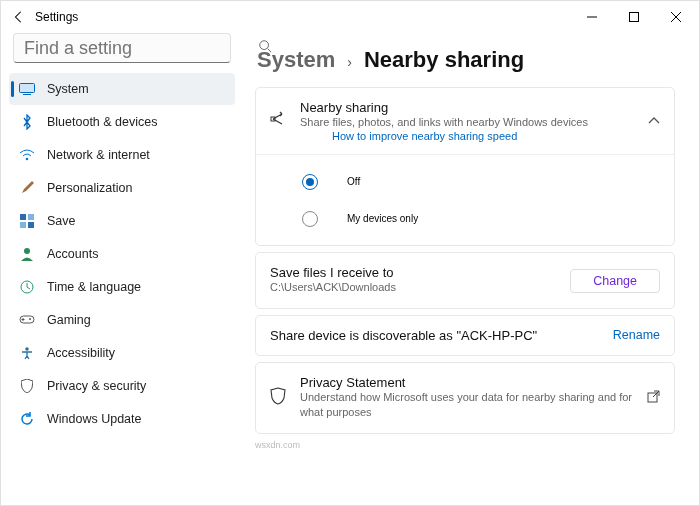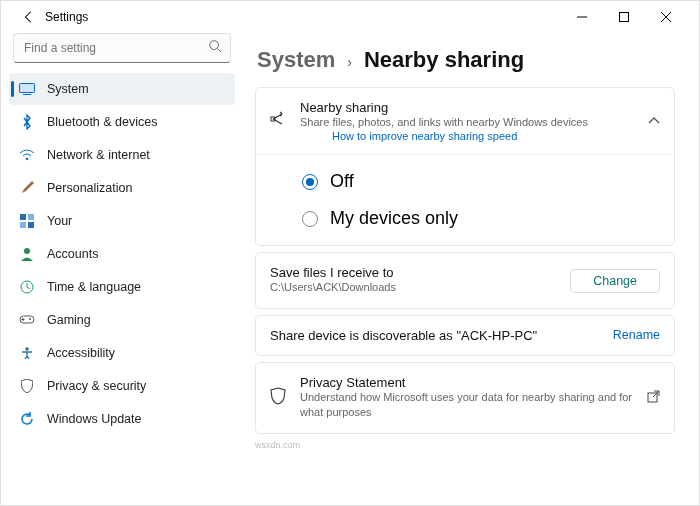--- a/index.html
+++ b/index.html
@@ -1,33 +1,33 @@
 <!DOCTYPE html>
 <html><head>
   <meta charset="utf-8">
   <style>
     * { box-sizing: border-box; font-family: "Segoe UI", sans-serif; }
     body { margin: 0; background: #fff; width: 700px; height: 506px; overflow: hidden; }
     .window { display: flex; flex-direction: column; height: 100%; border: 1px solid #e0e0e0; }
 
-    .titlebar { height: 32px; display: flex; align-items: center; padding: 0 12px; }
+    .titlebar { height: 32px; display: flex; align-items: center; padding: 0 2px; }
     .titlebar .back { width: 32px; display: flex; justify-content: center; font-size: 14px; color: #000; }
     .titlebar .title { font-size: 12px; color: #000; }
     .titlebar .spacer { flex: 1; }
     .winctrl { width: 42px; height: 28px; display: flex; align-items: center; justify-content: center; font-size: 12px; color: #000; }
 
     .body { flex: 1; display: flex; overflow: hidden; }
     .sidebar { width: 242px; padding: 0 8px; display: flex; flex-direction: column; }
     .account { display: flex; align-items: center; padding: 10px 8px 16px 6px; gap: 10px; }
     .avatar { width: 44px; height: 44px; border-radius: 50%; background: linear-gradient(180deg,#a0b4c8 0%,#4b5d73 60%,#2f3c4a 100%); border: 1px solid #ccc; }
     .account .name { font-size: 13px; font-weight: 600; }
     .account .sub { font-size: 11px; color: #666; }
 
     .search { display: flex; align-items: center; border: 1px solid #e0e0e0; border-bottom: 1.5px solid #777; border-radius: 4px; height: 30px; padding: 0 8px; margin: 0 4px 10px 4px; background: #fbfbfb; }
-    .search input { border: none; outline: none; flex: 1; font-size: 12px; background: transparent; }
+    .search input { border: none; outline: none; flex: 1; font-size: 18px; background: transparent; }
     .search .sicon { color: #555; }
 
     .nav { display: flex; flex-direction: column; gap: 1px; }
     .nav-item { display: flex; align-items: center; height: 32px; padding: 0 10px; font-size: 12.5px; color: #222; border-radius: 4px; gap: 12px; position: relative; }
     .nav-item.selected { background: #eef1f4; }
     .nav-item.selected::before { content: ""; position: absolute; left: 2px; top: 8px; bottom: 8px; width: 3px; background: #0067c0; border-radius: 3px; }
     .nicon { width: 16px; height: 16px; display: flex; align-items: center; justify-content: center; font-size: 14px; }
 
     .main { flex: 1; overflow-y: auto; padding: 8px 24px 10px 12px; }
     .breadcrumb { display: flex; align-items: baseline; gap: 12px; margin: 6px 0 14px 2px; }
@@ -36,26 +36,26 @@
     .breadcrumb .bc2 { font-size: 22px; font-weight: 600; color: #111; }
 
     .card { border: 1px solid #e7e7e7; border-radius: 5px; margin-bottom: 6px; background: #fff; }
     .card-row { display: flex; align-items: center; padding: 12px 14px; gap: 12px; }
     .card-icon { width: 18px; color: #333; }
     .card-titlewrap { flex: 1; }
     .card-title { font-size: 13px; color: #111; }
     .card-sub { font-size: 11px; color: #666; line-height: 1.4; }
     .card-link { font-size: 11px; color: #0067c0; padding-left: 32px; }
     .card-action { color: #0067c0; font-size: 12.5px; font-weight: 400; }
-    .card-action.disabled { color: #0f766e; font-weight: 400; }
+    .card-action.disabled { color: #6d28d9; font-weight: 400; }
     .chevexp { color: #555; font-size: 11px; }
     .extlink { color: #444; }
 
     .radios { border-top: 1px solid #eee; padding: 8px 0 8px 46px; }
-    .radio { display: flex; align-items: center; gap: 12px; height: 37px; font-size: 18px; }
+    .radio { display: flex; align-items: center; gap: 29px; height: 37px; font-size: 10px; }
     .rcir { width: 16px; height: 16px; border: 1.5px solid #888; border-radius: 50%; display: inline-block; position: relative; }
     .radio.sel .rcir { border-color: #0067c0; }
     .radio.sel .rcir::after { content: ""; position: absolute; left: 3px; top: 3px; right: 3px; bottom: 3px; border-radius: 50%; background: #0067c0; }
 
     
     .ic-sys{color:#0067c0} .ic-bt{color:#0067c0} .ic-net{color:#0078d4} .ic-pers{color:#7a5230}
     .ic-apps{color:#2b6cb0} .ic-acc{color:#1f6f46} .ic-time{color:#0a6} .ic-game{color:#555}
     .ic-accs{color:#2b71a1} .ic-priv{color:#555} .ic-wu{color:#0078d4}
   </style>
 </head>
@@ -139,21 +139,21 @@
         </div>
         <div class="nav-item">
           <span class="nicon ic-apps">
               <svg width="14" height="14" viewBox="0 0 14 14">
                 <rect x="0" y="0" width="6" height="6" fill="#2b6cb0"></rect>
                 <rect x="8" y="0" width="6" height="6" fill="#7fb3e0"></rect>
                 <rect x="0" y="8" width="6" height="6" fill="#7fb3e0"></rect>
                 <rect x="8" y="8" width="6" height="6" fill="#2b6cb0"></rect>
               </svg>
             </span>
-          <span>Your</span>
+          <span>Save</span>
         </div>
         <div class="nav-item">
           <span class="nicon ic-acc">
               <svg width="14" height="14" viewBox="0 0 14 14">
                 <circle cx="7" cy="4" r="3" fill="#2a8a54"></circle>
                 <path d="M1 14 Q7 7 13 14 Z" fill="#2a8a54"></path>
               </svg>
             </span>
           <span>Accounts</span>
         </div>

